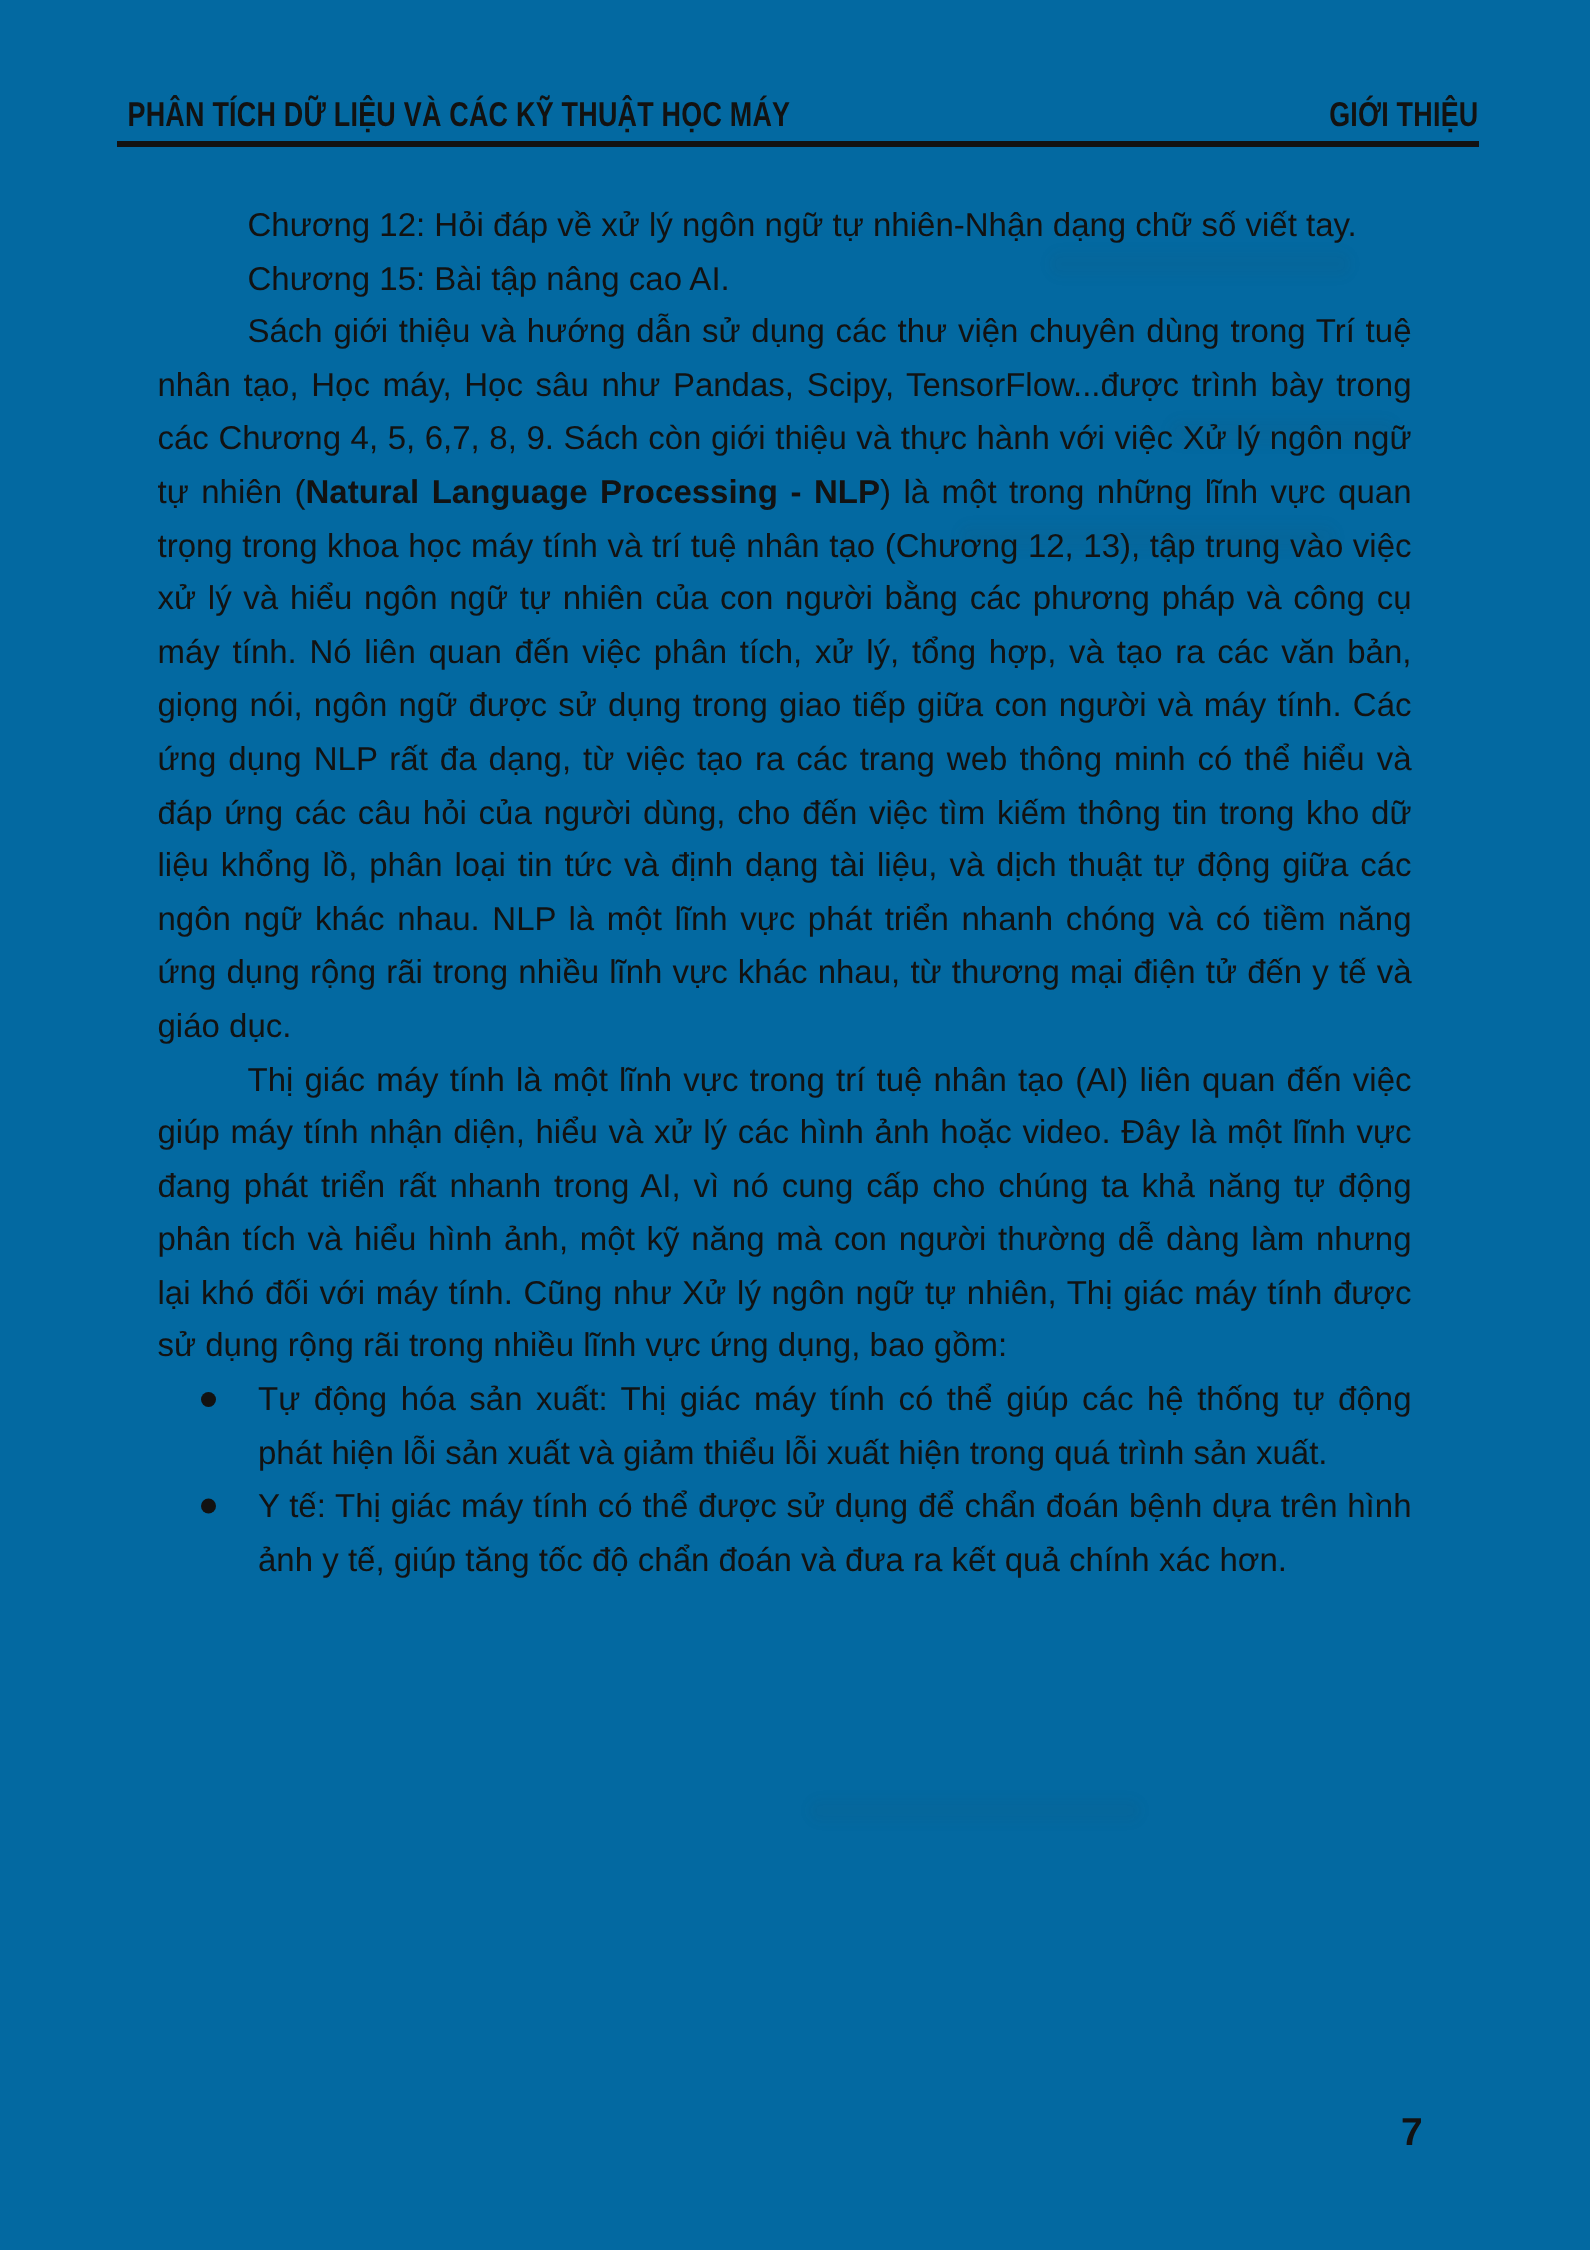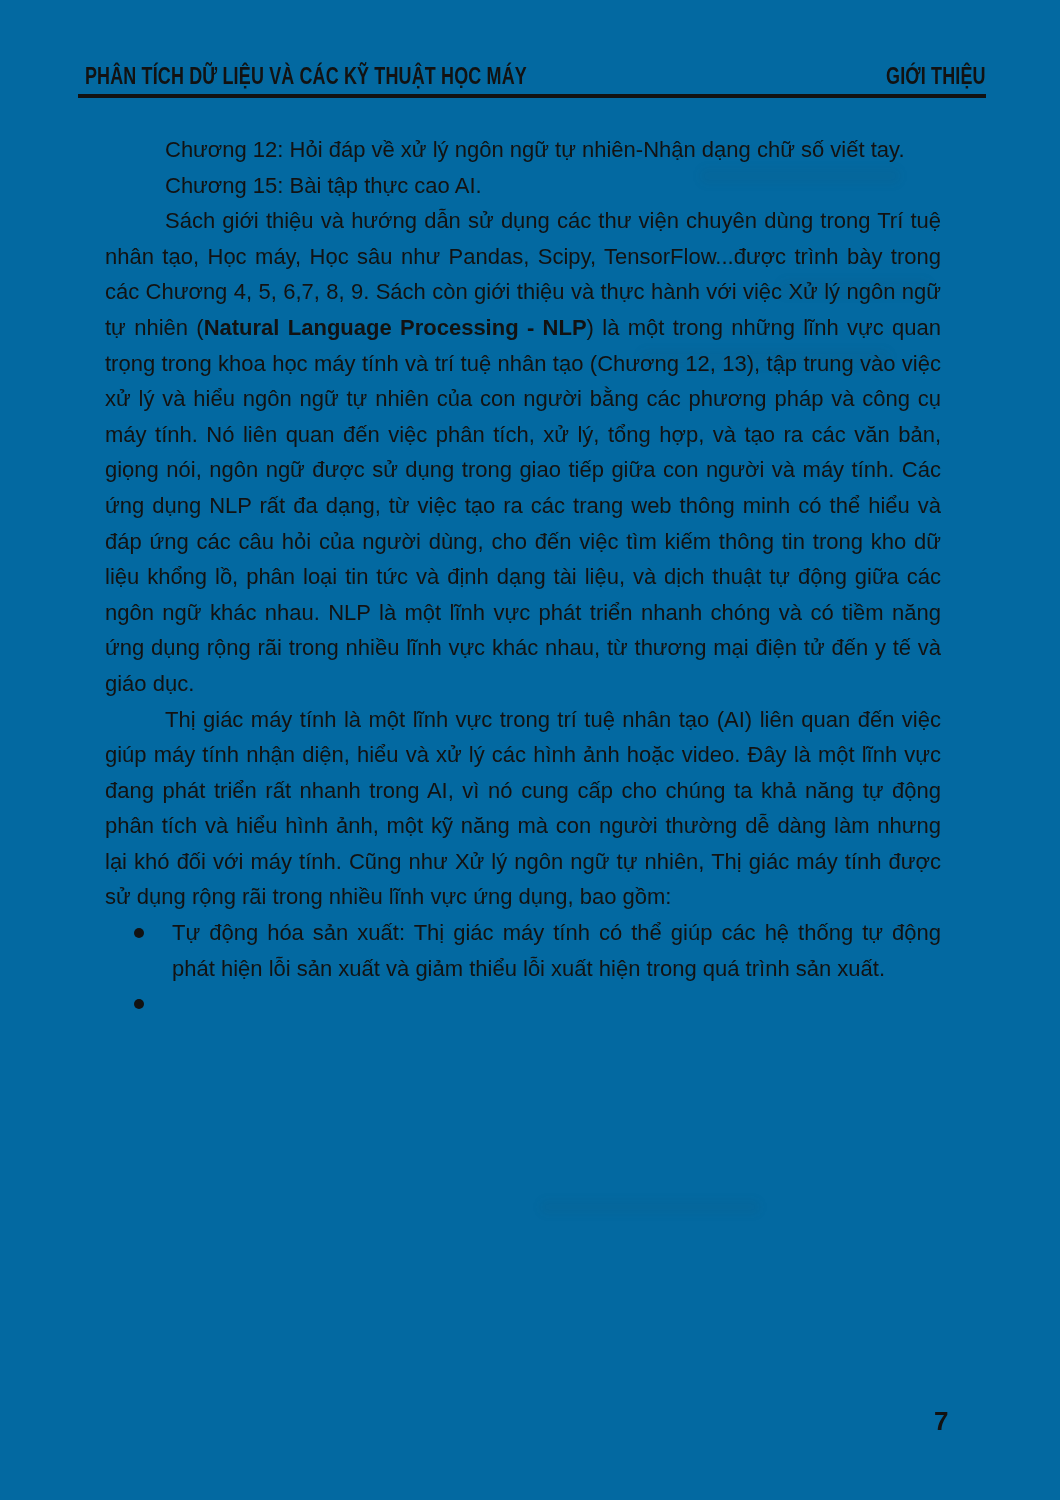--- a/index.html
+++ b/index.html
@@ -111,27 +111,27 @@
   <div class="header-rule"></div>
 
   <div class="showthrough" style="left:700px; top:168px; width:200px; height:16px;"></div>
   <div class="showthrough" style="left:780px; top:280px; width:150px; height:16px;"></div>
   <div class="showthrough" style="left:640px; top:350px; width:250px; height:16px;"></div>
   <div class="showthrough" style="left:540px; top:1200px; width:220px; height:14px;"></div>
 
   <div class="content">
     <div>
         <div class="chapter-item">Chương 12: Hỏi đáp về xử lý ngôn ngữ tự nhiên-Nhận dạng chữ số viết tay.</div>
-        <div class="chapter-item">Chương 15: Bài tập thực cao AI.</div>
+        <div class="chapter-item">Chương 15: Bài tập nâng cao AI.</div>
       </div>
     <div>
         <p class="para"><span>Sách giới thiệu và hướng dẫn sử dụng các thư viện chuyên dùng trong Trí tuệ nhân tạo, Học máy, Học sâu như Pandas, Scipy, TensorFlow...được trình bày trong các Chương 4, 5, 6,7, 8, 9. Sách còn giới thiệu và thực hành với việc Xử lý ngôn ngữ tự nhiên (</span><span class="bold">Natural Language Processing - NLP</span><span>) là một trong những lĩnh vực quan trọng trong khoa học máy tính và trí tuệ nhân tạo (Chương 12, 13), tập trung vào việc xử lý và hiểu ngôn ngữ tự nhiên của con người bằng các phương pháp và công cụ máy tính. Nó liên quan đến việc phân tích, xử lý, tổng hợp, và tạo ra các văn bản, giọng nói, ngôn ngữ được sử dụng trong giao tiếp giữa con người và máy tính.  Các ứng dụng NLP rất đa dạng, từ việc tạo ra các trang web thông minh có thể hiểu và đáp ứng các câu hỏi của người dùng, cho đến việc tìm kiếm thông tin trong kho dữ liệu khổng lồ, phân loại tin tức và định dạng tài liệu, và dịch thuật tự động giữa các ngôn ngữ khác nhau. NLP là một lĩnh vực phát triển nhanh chóng và có tiềm năng ứng dụng rộng rãi trong nhiều lĩnh vực khác nhau, từ thương mại điện tử đến y tế và giáo dục.</span></p>
         <p class="para"><span>Thị giác máy tính là một lĩnh vực trong trí tuệ nhân tạo (AI) liên quan đến việc giúp máy tính nhận diện, hiểu và xử lý các hình ảnh hoặc video. Đây là một lĩnh vực đang phát triển rất nhanh trong AI, vì nó cung cấp cho chúng ta khả năng tự động phân tích và hiểu hình ảnh, một kỹ năng mà con người thường dễ dàng làm nhưng lại khó đối với máy tính. Cũng như Xử lý ngôn ngữ tự nhiên, Thị giác máy tính được sử dụng rộng rãi trong nhiều lĩnh vực ứng dụng, bao gồm:</span></p>
       </div>
     <div>
         <div class="bullet-item"><span class="bullet-dot"></span><span>Tự động hóa sản xuất: Thị giác máy tính có thể giúp các hệ thống tự động phát hiện lỗi sản xuất và giảm thiểu lỗi xuất hiện trong quá trình sản xuất.</span></div>
-        <div class="bullet-item"><span class="bullet-dot"></span></div>
+        <div class="bullet-item"><span class="bullet-dot"></span><span>Y tế: Thị giác máy tính có thể được sử dụng để chẩn đoán bệnh dựa trên hình ảnh y tế, giúp tăng tốc độ chẩn đoán và đưa ra kết quả chính xác hơn.</span></div>
       </div>
   </div>
 
   <div class="page-number">7</div>
 
 </div>
 
 </body></html>

